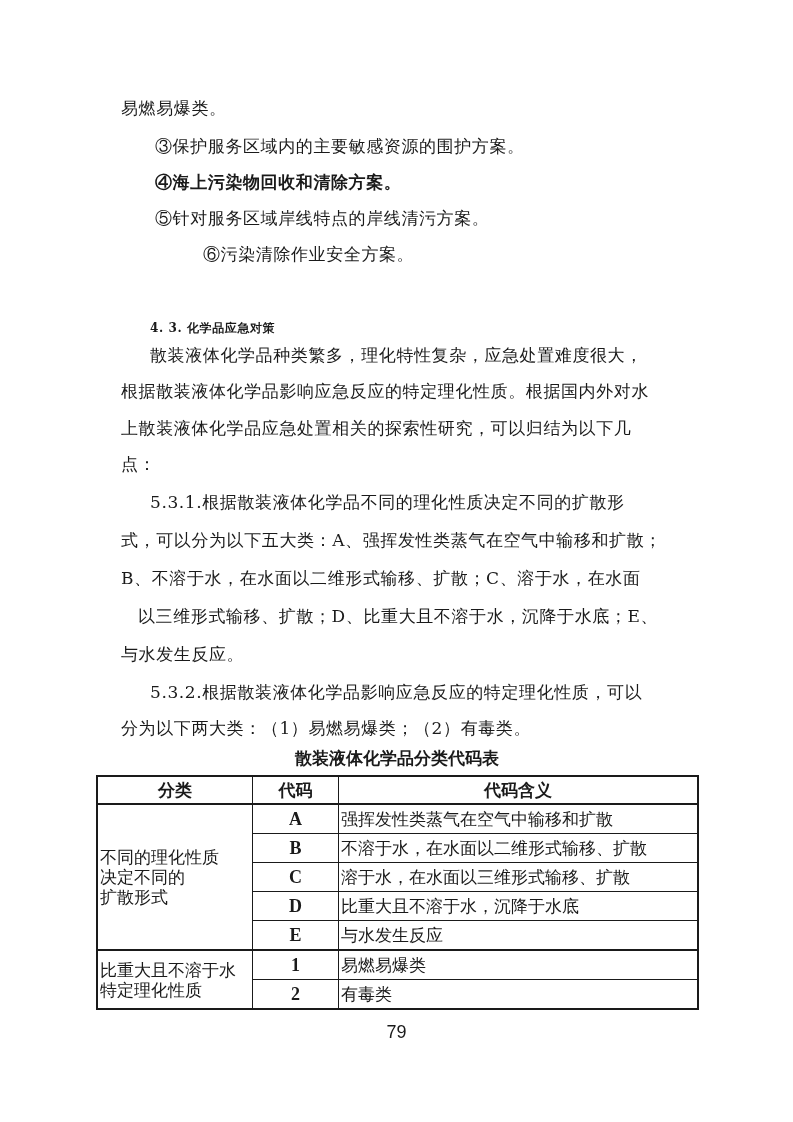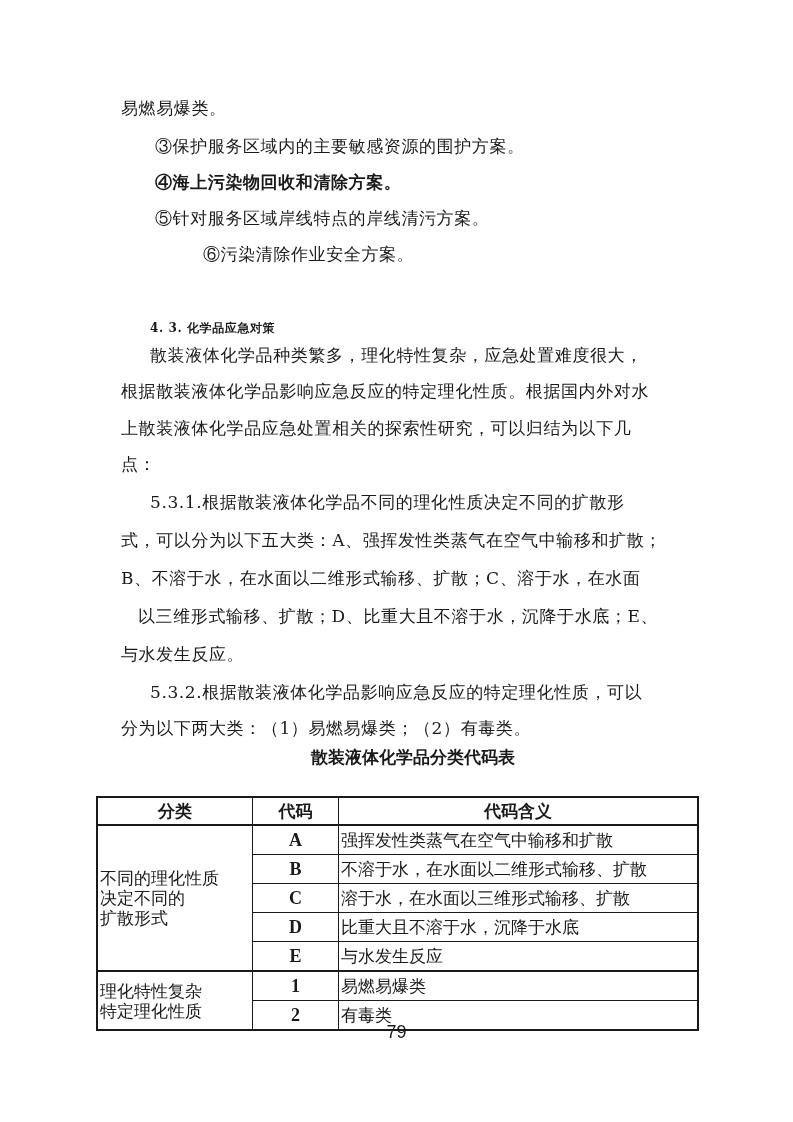--- a/index.html
+++ b/index.html
@@ -1,23 +1,23 @@
 <!DOCTYPE html>
 <html><head>
 <meta charset="utf-8">
 <style>
   html, body { margin:0; padding:0; background:#ffffff; }
   body { width:793px; height:1122px; position:relative; overflow:hidden;
          font-family:"DejaVu Serif", "Liberation Serif", serif; color:#1a1a1a; }
   .line { position:absolute; left:0; white-space:nowrap; font-size:17px; line-height:22px; letter-spacing:0.6px; }
   .heading { font-weight:bold; font-size:12px; }
-  .caption { position:absolute; left:112px; width:602px; top:746px; text-align:center; font-weight:bold; font-size:17px; line-height:24px;font-family:Liberation Serif, serif; }
+  .caption { position:absolute; left:96px; width:602px; top:746px; text-align:center; font-weight:bold; font-size:17px; line-height:24px; }
   table.codes { position:absolute; left:96px; top:775px; width:603px; border-collapse:collapse; font-size:17px; }
   table.codes td, table.codes th { border:1px solid #1a1a1a; padding:0 2px; line-height:20px; }
-  table.codes { border:2px solid #1a1a1a;margin-top:21px; }
+  table.codes { border:2px solid #1a1a1a; }
   table.codes th { font-weight:bold; text-align:center; height:26px; border-bottom:2px solid #1a1a1a; }
   td.code { text-align:center; font-weight:bold; font-family:"Liberation Serif", serif; font-size:18px; width:81px; }
   td.cat { width:150px; vertical-align:middle; line-height:27px; }
   td.meaning { padding-left:3px; }
   tr.r td { height:28px; }
   tr.sep td { border-top:2px solid #1a1a1a; }
   .page-num { position:absolute; top:1022px; left:0; width:793px; text-align:center; font-size:18px; font-family:"Liberation Sans", sans-serif; }
 </style>
 </head>
 <body>
@@ -75,21 +75,21 @@
       <tr class="r">
         <td class="code">D</td>
         <td class="meaning">比重大且不溶于水，沉降于水底</td>
       </tr>
       <tr class="r">
         <td class="code">E</td>
         <td class="meaning">与水发生反应</td>
       </tr>
       <tr class="r sep">
         <td class="cat" rowspan="2">
-          <div>理化特性复杂</div>
+          <div>比重大且不溶于水</div>
           <div>特定理化性质</div>
         </td>
         <td class="code">1</td>
         <td class="meaning">易燃易爆类</td>
       </tr>
       <tr class="r">
         <td class="code">2</td>
         <td class="meaning">有毒类</td>
       </tr>
     </tbody>

